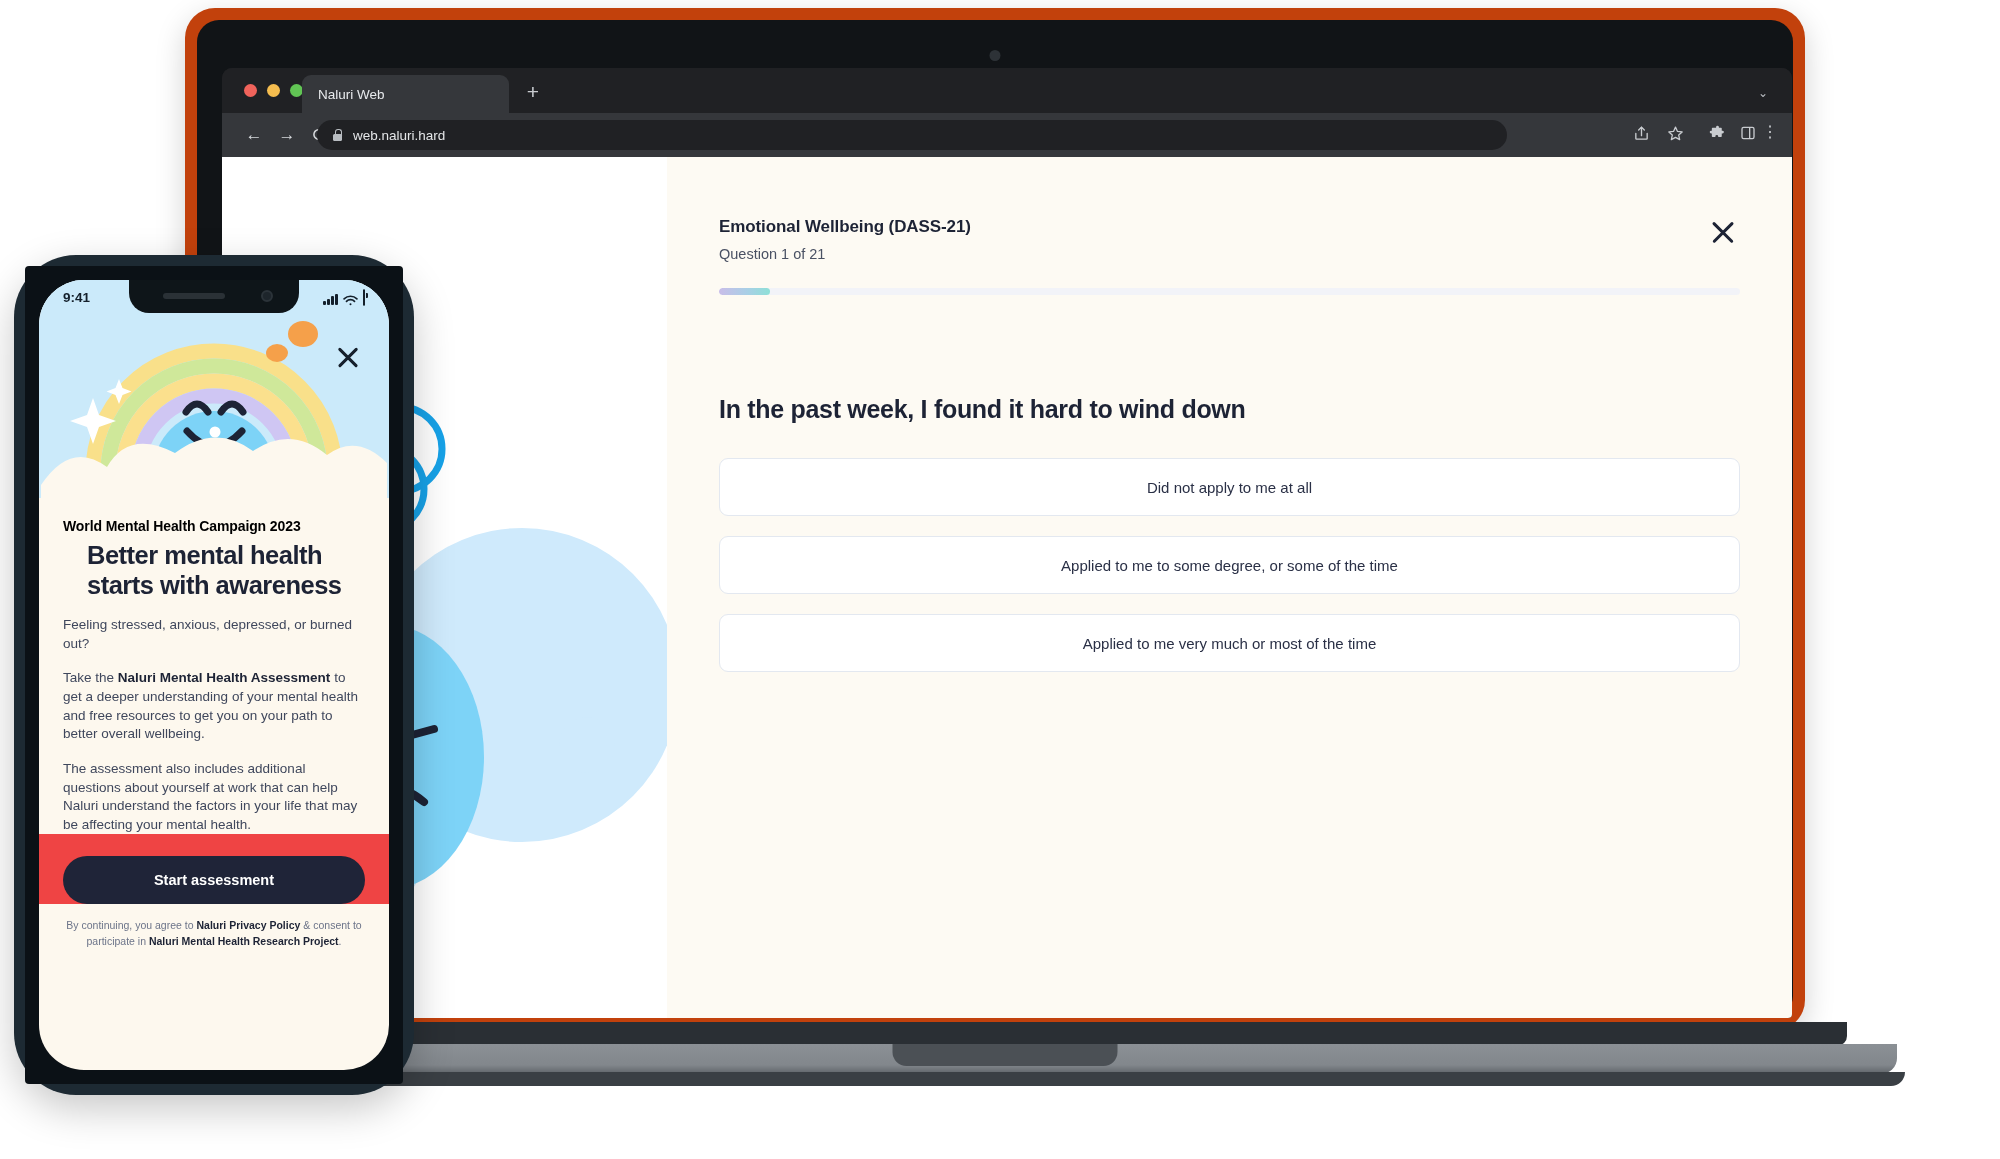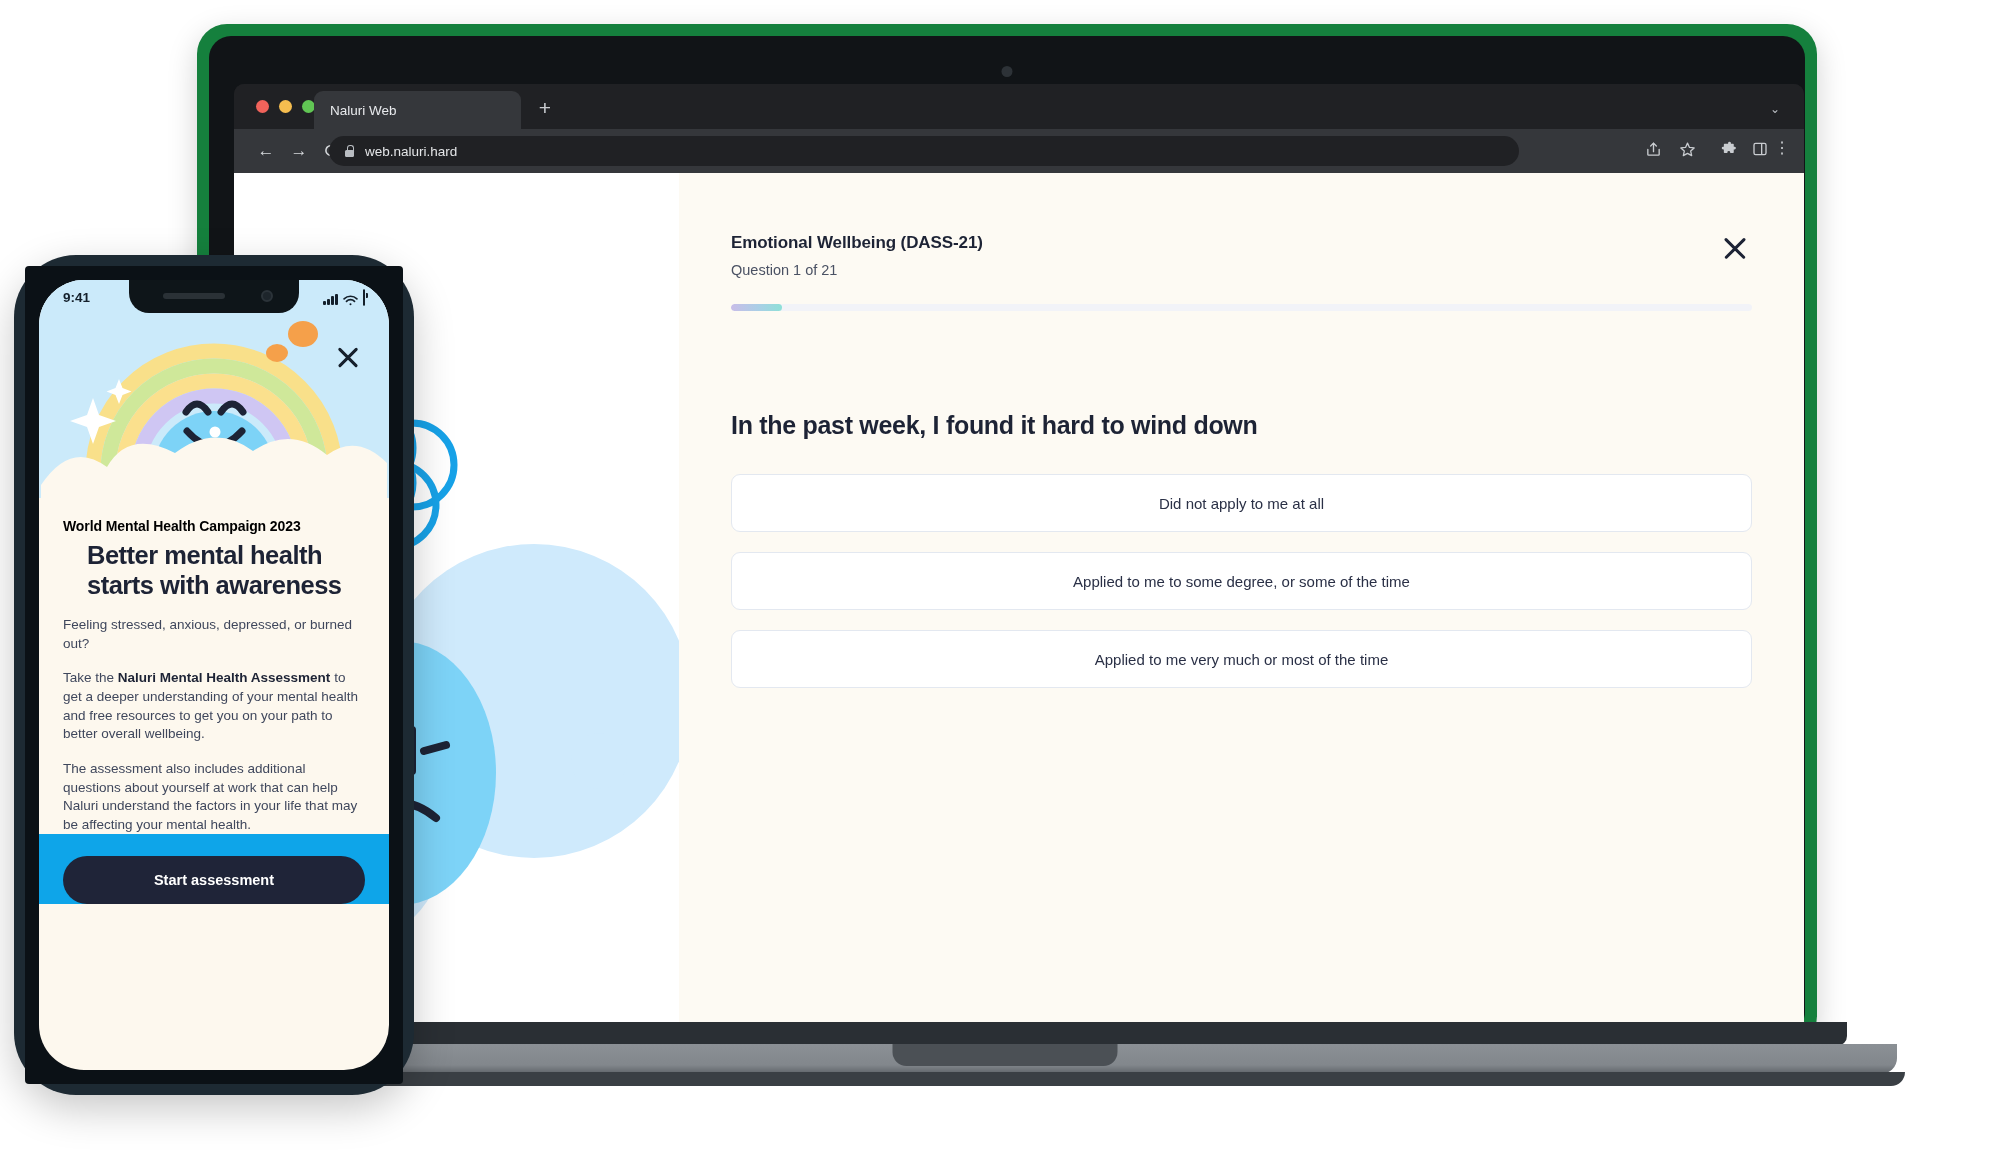--- a/index.html
+++ b/index.html
@@ -7,24 +7,23 @@
     width: 2000px; height: 1159px;
     background: #ffffff;
     font-family: "Liberation Sans", sans-serif;
     overflow: hidden;
   }
   #stage { position: relative; width: 2000px; height: 1159px; background:#fff; }
 
   
   .laptop { position:absolute; left:185px; top:8px; width:1640px; height:1030px; }
   .laptop-lid {
-    position:absolute; left:12px; top:0; width:1620px; height:1022px;
-    background:#15803d; border-radius:30px;
+    position:absolute; left:0; top:0; width:1620px; height:1022px;
+    background:#c2410c; border-radius:30px;
     box-shadow: 0 10px 30px rgba(0,0,0,.18);
-    margin-top: 16px;
   }
   .laptop-bezel {
     position:absolute; left:12px; top:12px; width:1596px; height:998px;
     background:#111417; border-radius:22px;
   }
   .laptop-cam { position:absolute; left:50%; top:30px; transform:translateX(-50%);
     width:11px; height:11px; border-radius:50%; background:#2d3237; }
   .laptop-screen {
     position:absolute; left:25px; top:48px; width:1570px; height:950px;
     background:#202124; border-radius:10px 10px 4px 4px; overflow:hidden;
@@ -156,21 +155,21 @@
   }
   .phone-close::before{transform:rotate(45deg);} .phone-close::after{transform:rotate(-45deg);}
 
   .phone-body { padding:20px 24px 0 24px; background:#fdf8ee; }
   .eyebrow { color:#000000; font-size:14px; font-weight:700; letter-spacing:-.1px; }
   .headline { margin-top:7px; font-size:25.5px; line-height:1.16; font-weight:700;
     color:#1d2335; letter-spacing:-.5px;margin-left:24px; }
   .para { margin-top:16px; font-size:13.5px; line-height:1.38; color:#3f475c; }
   .para b { color:#1d2335; font-weight:700; }
 
-  .cta-wrap { padding:22px 24px 0 24px; background:#0ea5e9; }
+  .cta-wrap { padding:22px 24px 0 24px; background:#ef4444; }
   .cta {
     width:100%; height:48px; background:#1f2438; color:#fff; border:none;
     border-radius:24px; font-size:14.5px; font-weight:700; cursor:pointer;
     font-family:"Liberation Sans", sans-serif;
   }
   .legal { padding:14px 22px 0 22px; background:#fdf8ee; text-align:center;
     font-size:10.5px; line-height:1.45; color:#6c7489; }
   .legal b { color:#1d2335; font-weight:700; }
 </style>
 </head>
@@ -371,19 +370,22 @@
             <p class="para">
               <span>Take the </span><b>Naluri Mental Health Assessment</b><span> to get a deeper understanding of your mental health and free resources to get you on your path to better overall wellbeing.</span>
             </p>
             <p class="para">The assessment also includes additional questions about yourself at work that can help Naluri understand the factors in your life that may be affecting your mental health.</p>
           </div>
 
           <div class="cta-wrap">
             <button class="cta">Start assessment</button>
           </div>
 
+          <div class="legal">
+            <span>By continuing, you agree to </span><b>Naluri Privacy Policy</b><span> &amp; consent to participate in </span><b>Naluri Mental Health Research Project</b><span>.</span>
+          </div>
 
         </div>
       </div>
     </div>
   </div>
 
 </div>
 
 </body></html>

